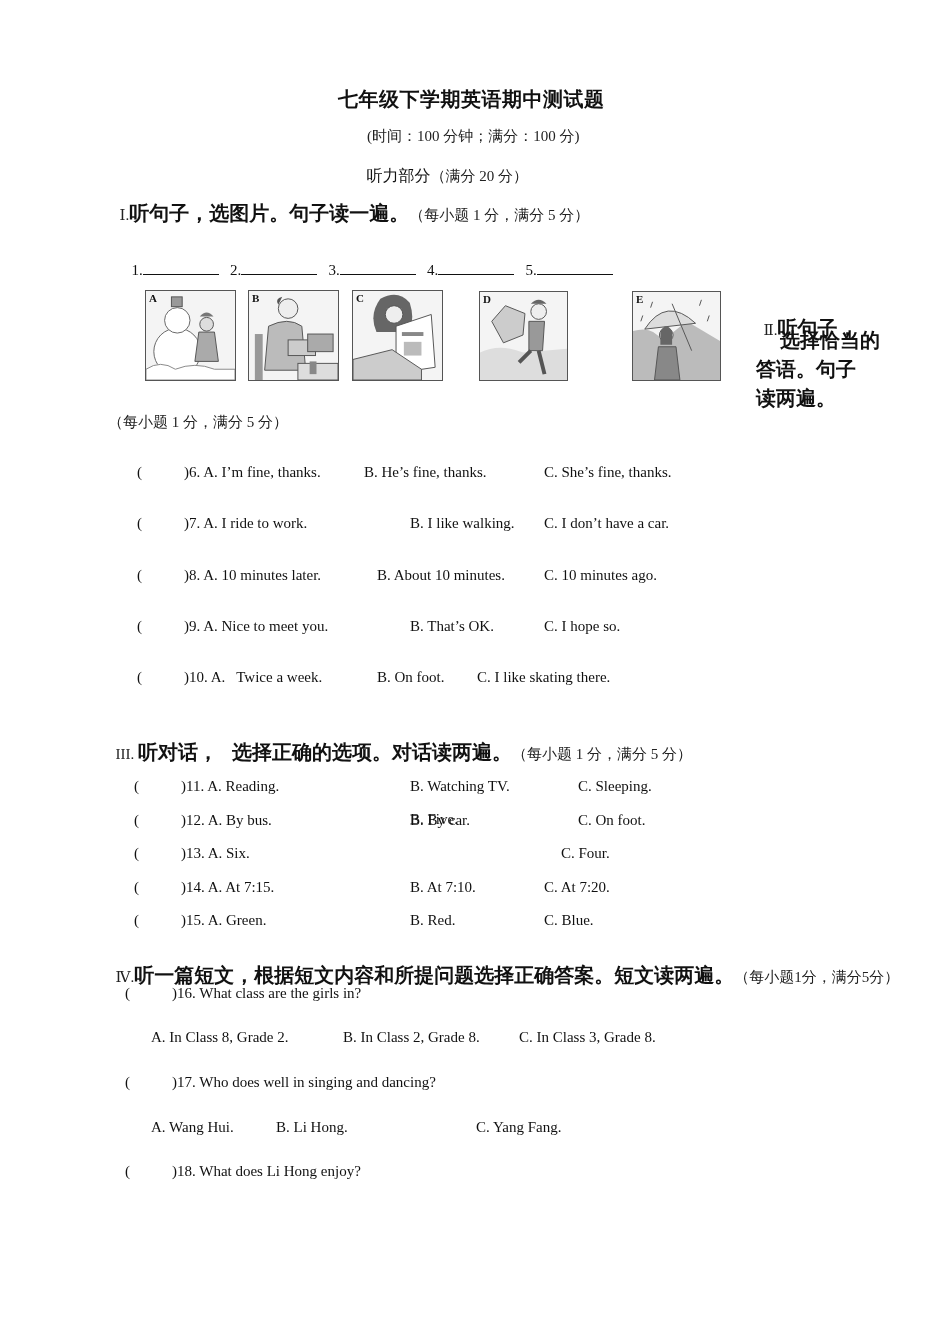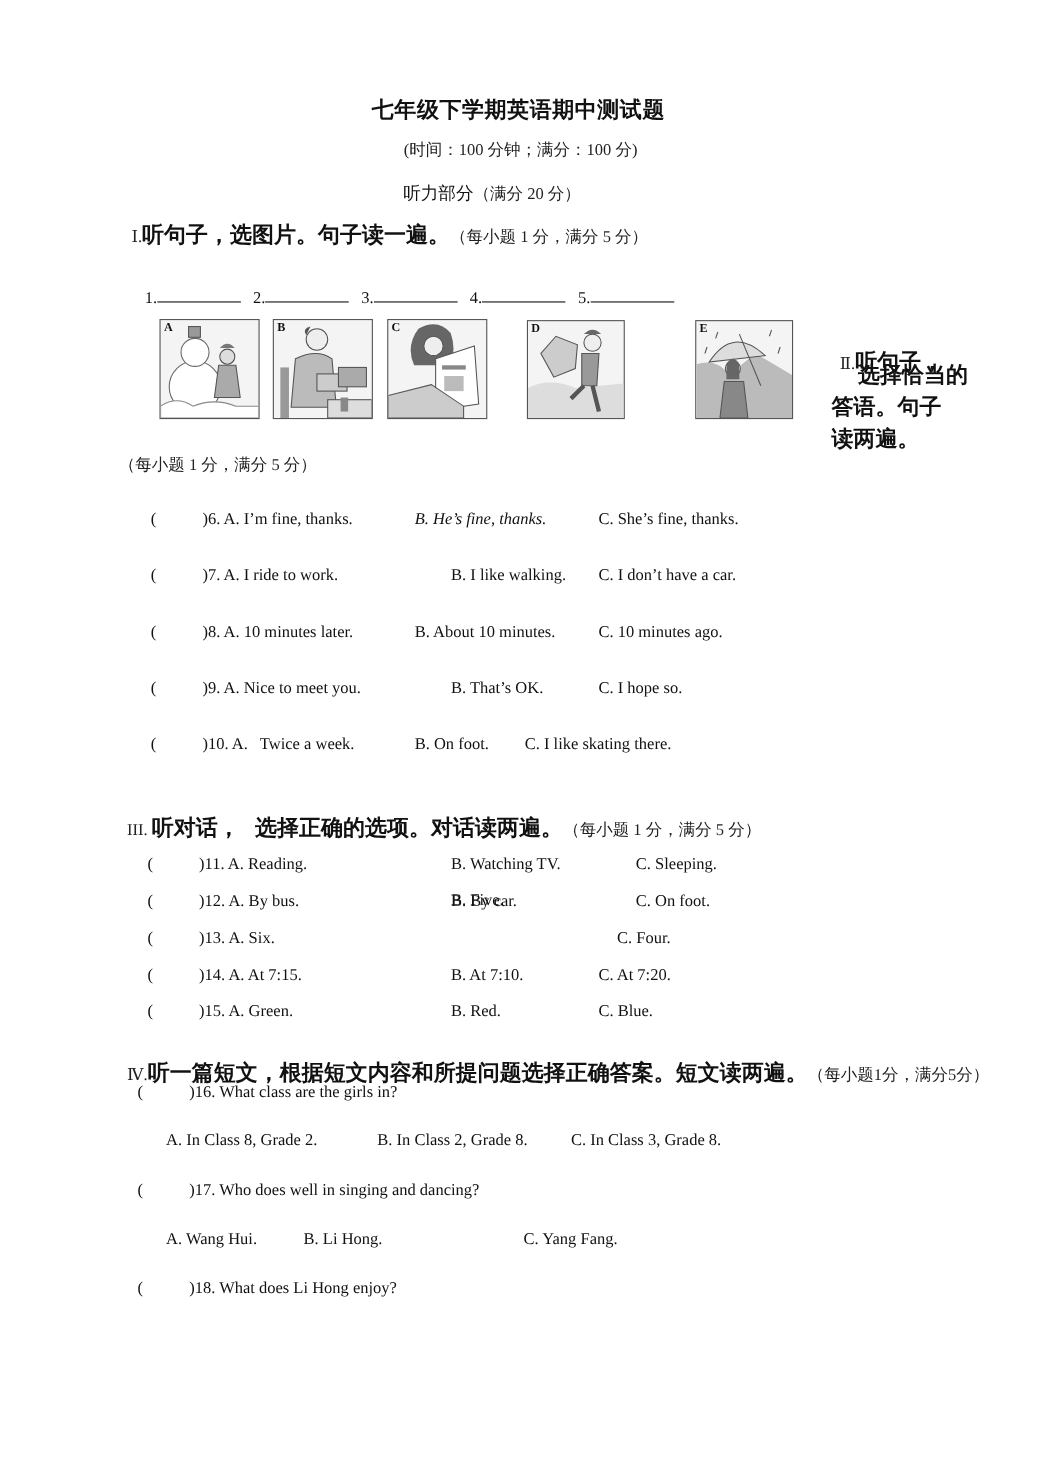--- a/index.html
+++ b/index.html
@@ -101,21 +101,21 @@
   <span class="note">Ⅱ.</span><span class="cjk-b">听句子，</span>
 </div>
 <div class="abs cjk-b" style="left:756px;top:327px;margin-left:24px;">选择恰当的</div>
 <div class="abs cjk-b" style="left:756px;top:356px;">答语。句子</div>
 <div class="abs cjk-b" style="left:756px;top:385px;">读两遍。</div>
 <div class="abs note" style="left:108px;top:413px;">（每小题 1 分，满分 5 分）</div>
 
 <div>
   <div class="abs" style="left:137px;top:464px;">(</div>
   <div class="abs" style="left:184px;top:464px;"><span>)6.</span> <span>A. I’m fine, thanks.</span></div>
-  <div class="abs" style="left:377px;top:464px;font-style:italic;">B. He’s fine, thanks.</div>
+  <div class="abs" style="left:364px;top:464px;">B. He’s fine, thanks.</div>
   <div class="abs" style="left:544px;top:464px;">C. She’s fine, thanks.</div>
 
   <div class="abs" style="left:137px;top:515px;">(</div>
   <div class="abs" style="left:184px;top:515px;"><span>)7.</span> <span>A. I ride to work.</span></div>
   <div class="abs" style="left:410px;top:515px;">B. I like walking.</div>
   <div class="abs" style="left:544px;top:515px;">C. I don’t have a car.</div>
 
   <div class="abs" style="left:137px;top:567px;">(</div>
   <div class="abs" style="left:184px;top:567px;"><span>)8.</span> <span>A. 10 minutes later.</span></div>
   <div class="abs" style="left:377px;top:567px;">B. About 10 minutes.</div>

